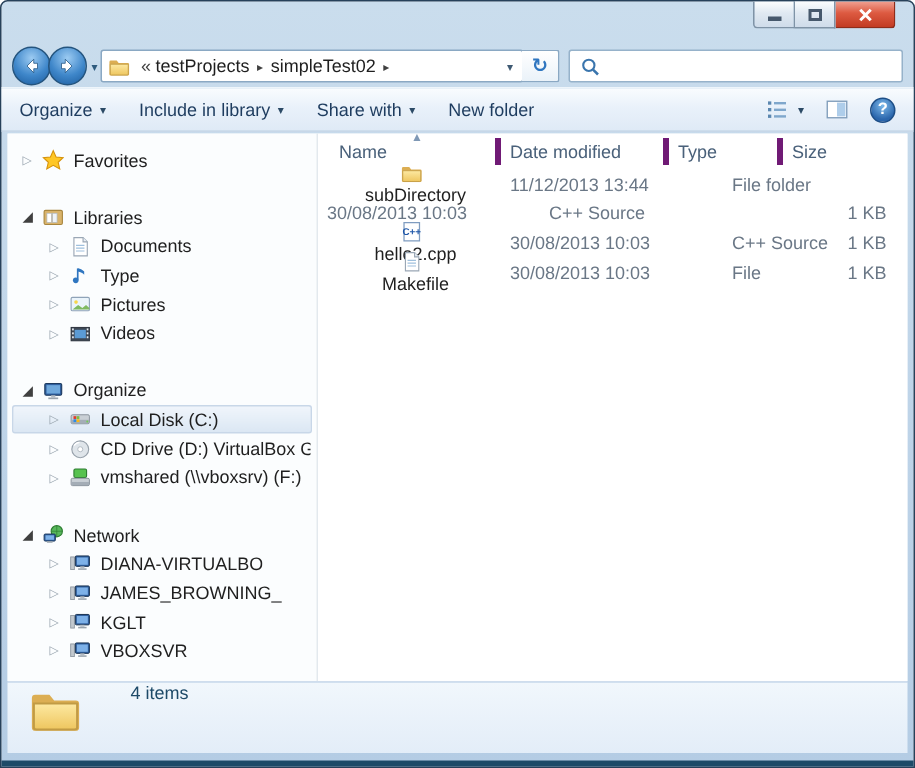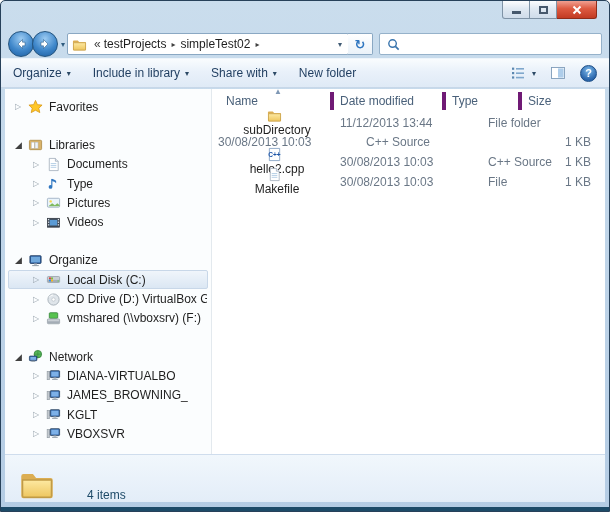--- a/index.html
+++ b/index.html
@@ -86,21 +86,21 @@
   .frow:first-of-type{margin-top:4px;}
   .fc{box-sizing:border-box;white-space:nowrap;overflow:hidden;flex-direction:column;}
   .fc.name{width:122px;padding-left:8px;display:flex;align-items:center;color:#1f1f1f;}
   .fc.name .ic{margin-right:5px;width:15px;height:15px;}
   .fc.date{width:112px;padding-left:6px;}
   .fc.type{width:76px;padding-left:6px;margin-left:36px;}
   .fc.size{flex:1;text-align:right;padding-right:14px;}
 
   
   .statusbar{position:absolute;left:4px;right:4px;bottom:9px;height:48px;box-sizing:border-box;
-    background:linear-gradient(#f1f7fc,#e3edf8);border-top:1px solid #cfdded;display:flex;align-items:flex-end;}
+    background:linear-gradient(#f1f7fc,#e3edf8);border-top:1px solid #cfdded;display:flex;align-items:flex-start;}
   .bigfolder{width:36px;height:36px;margin-left:14px;flex:none;}
   .statustext{margin-left:32px;color:#1e4a68;}
 </style>
 </head>
 <body>
 
 <svg width="0" height="0" style="position:absolute">
   <defs>
     <linearGradient id="gf" x1="0" y1="0" x2="0" y2="1">
       <stop offset="0" stop-color="#fde9a2"></stop>

